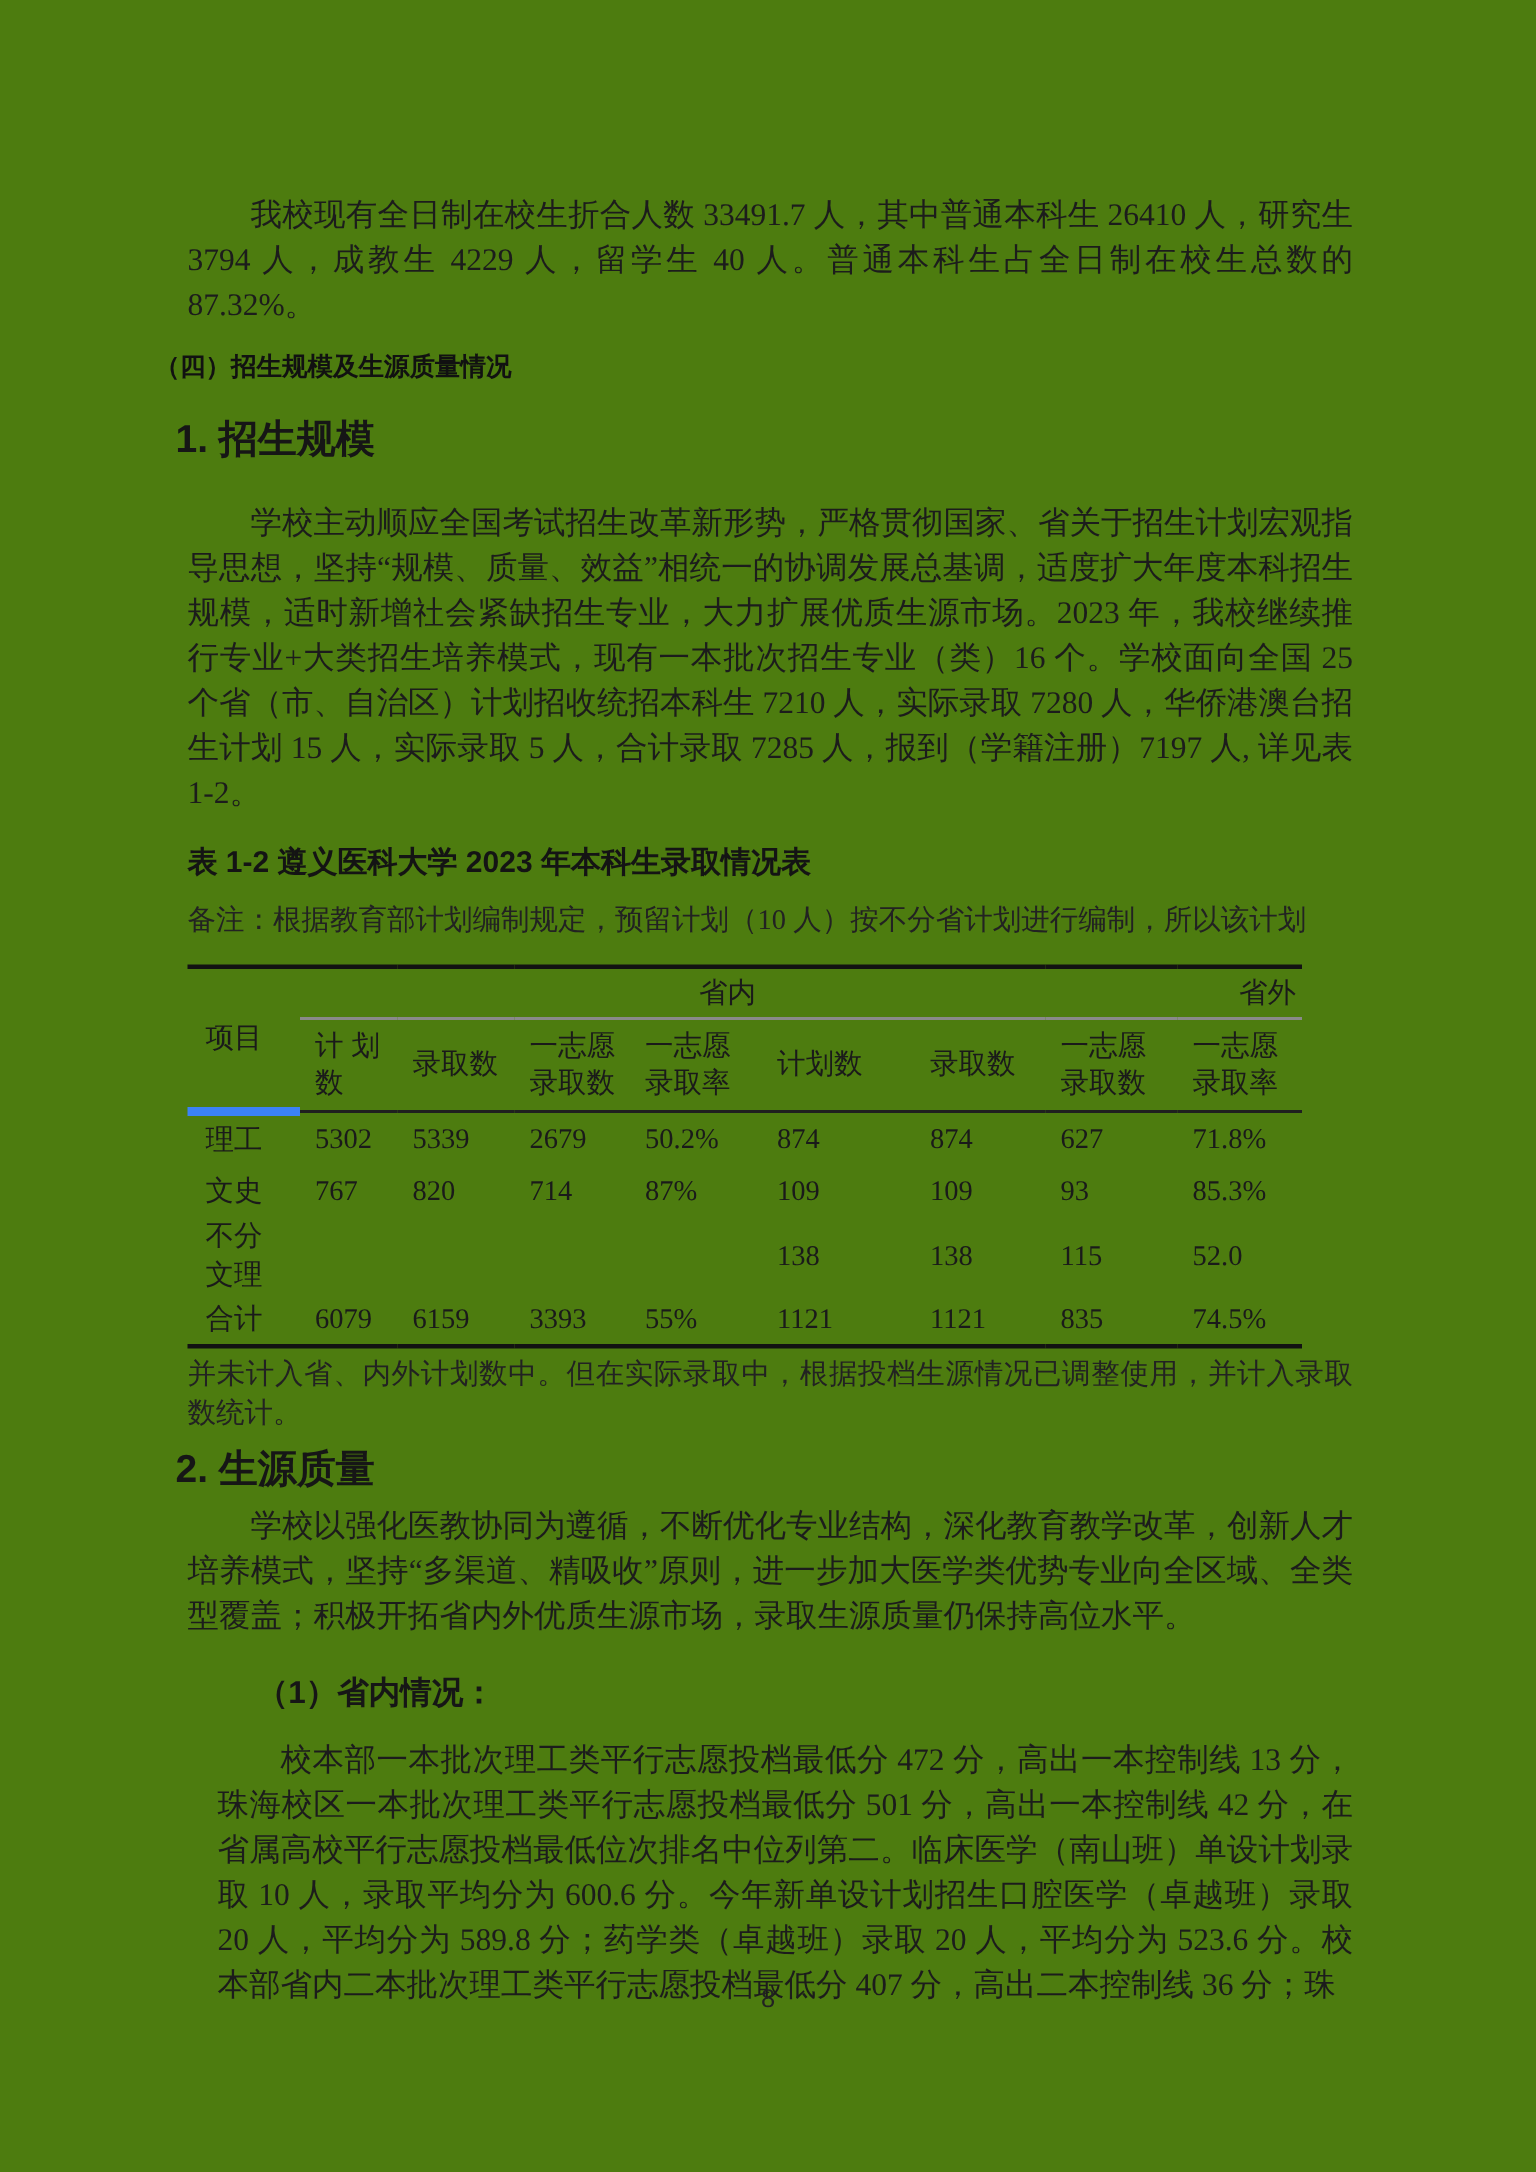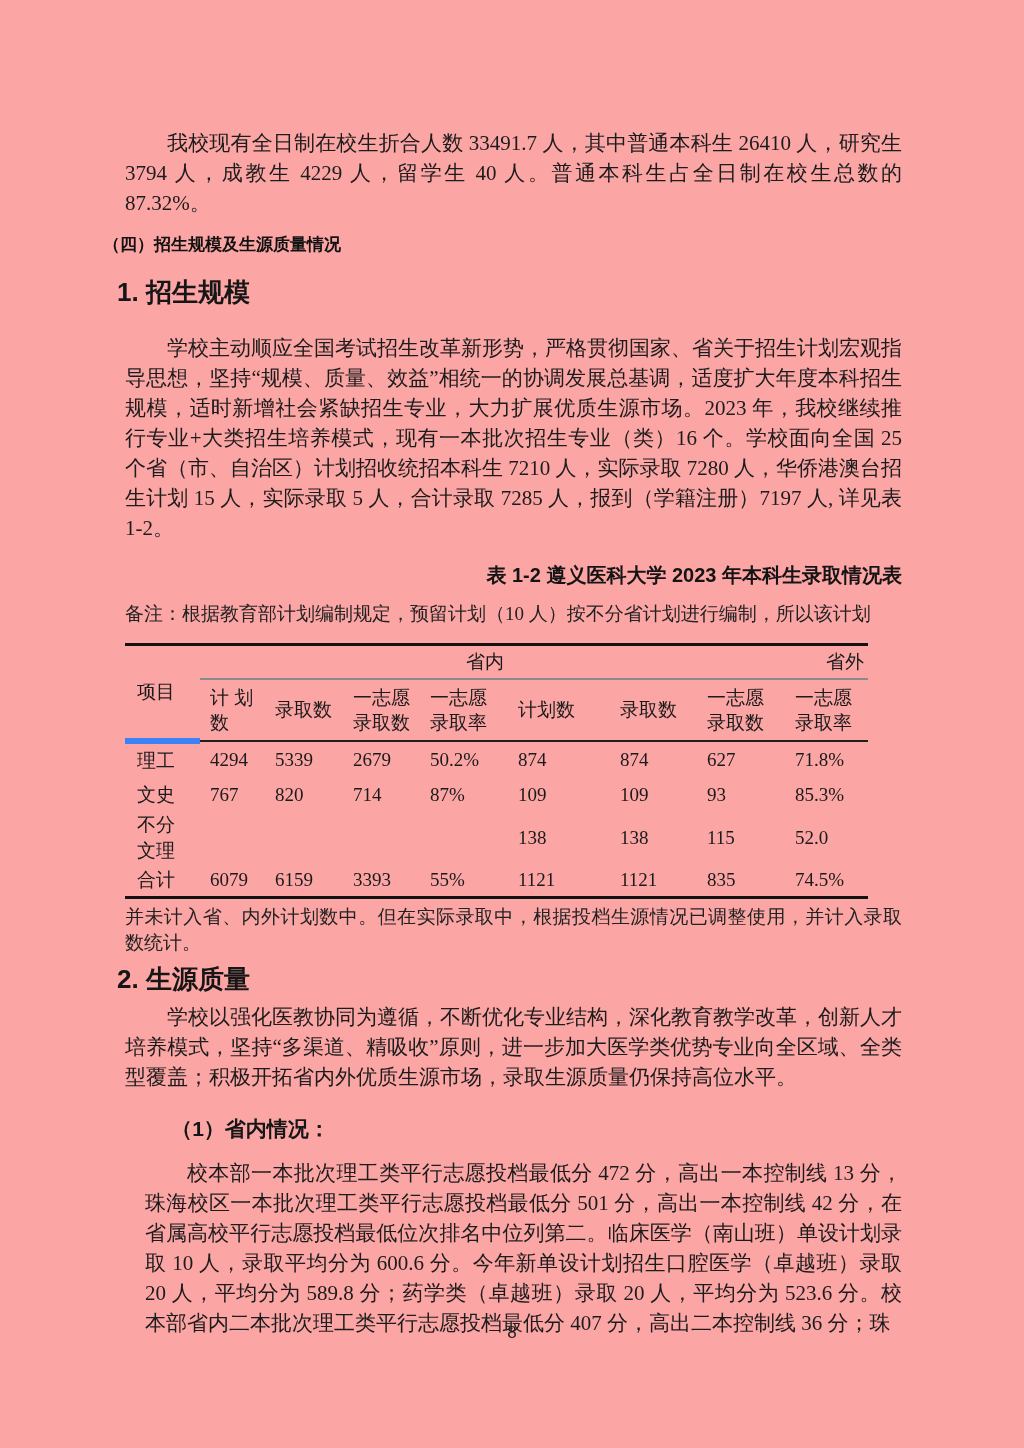--- a/index.html
+++ b/index.html
@@ -1,19 +1,19 @@
 <!DOCTYPE html>
 <html><head>
 <meta charset="utf-8">
 <style>
   html,body{margin:0;padding:0;background:#ffffff;}
   .page{
     position:relative;
     width:1024px;height:1448px;
-    background:#fca5a5;
+    background:#4d7c0f;
     color:#1a1a1a;
     font-family:"Liberation Serif","DejaVu Serif",serif;
     overflow:hidden;
     box-sizing:border-box;
   }
   .content{
     padding:128px 122px 0 125px;
     box-sizing:border-box;
   }
   p{margin:0;}
@@ -36,21 +36,21 @@
     font-family:"Liberation Sans","DejaVu Sans",sans-serif;
     font-size:26px;line-height:30px;
     font-weight:700;color:#161616;
   }
   .h-sub.second{margin-top:8px;}
   .para-1{margin-top:26px;}
   .table-title{
     margin-top:18px;
     font-family:"Liberation Sans","DejaVu Sans",sans-serif;
     font-size:20px;line-height:28px;
-    font-weight:700;text-align:right;color:#141414;
+    font-weight:700;text-align:left;color:#141414;
   }
   .note{
     font-size:19px;line-height:26px;
     text-align:justify;
     color:#222;
   }
   .note-before{margin-top:12px;}
   .note-after{margin-top:5px;}
   table.adm{
     margin-top:16px;
@@ -165,21 +165,21 @@
           <th>录取数</th>
           <th>一志愿
 录取数</th>
           <th>一志愿
 录取率</th>
         </tr>
       </thead>
       <tbody>
         <tr class="r-a">
           <td class="item">理工</td>
-          <td>4294</td>
+          <td>5302</td>
           <td>5339</td>
           <td>2679</td>
           <td>50.2%</td>
           <td>874</td>
           <td>874</td>
           <td>627</td>
           <td>71.8%</td>
         </tr>
         <tr class="r-b">
           <td class="item">文史</td>

